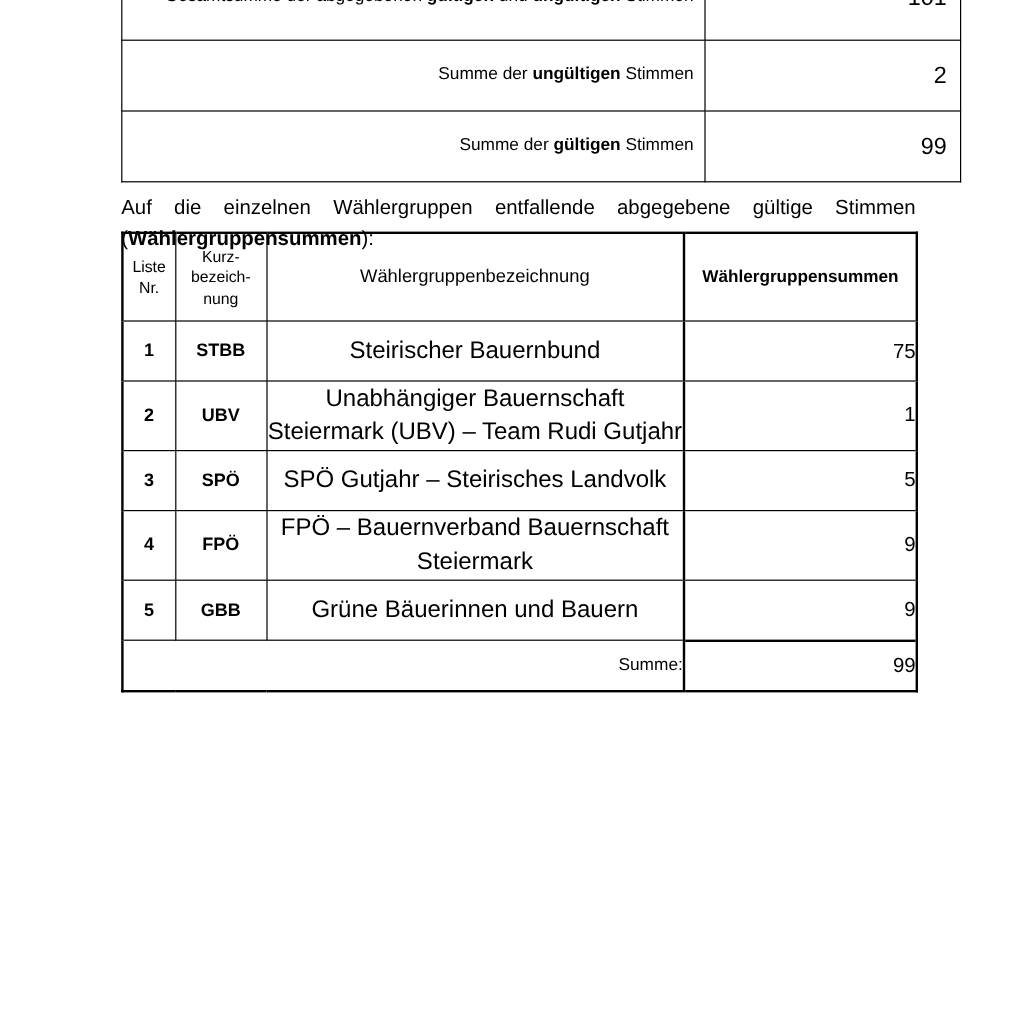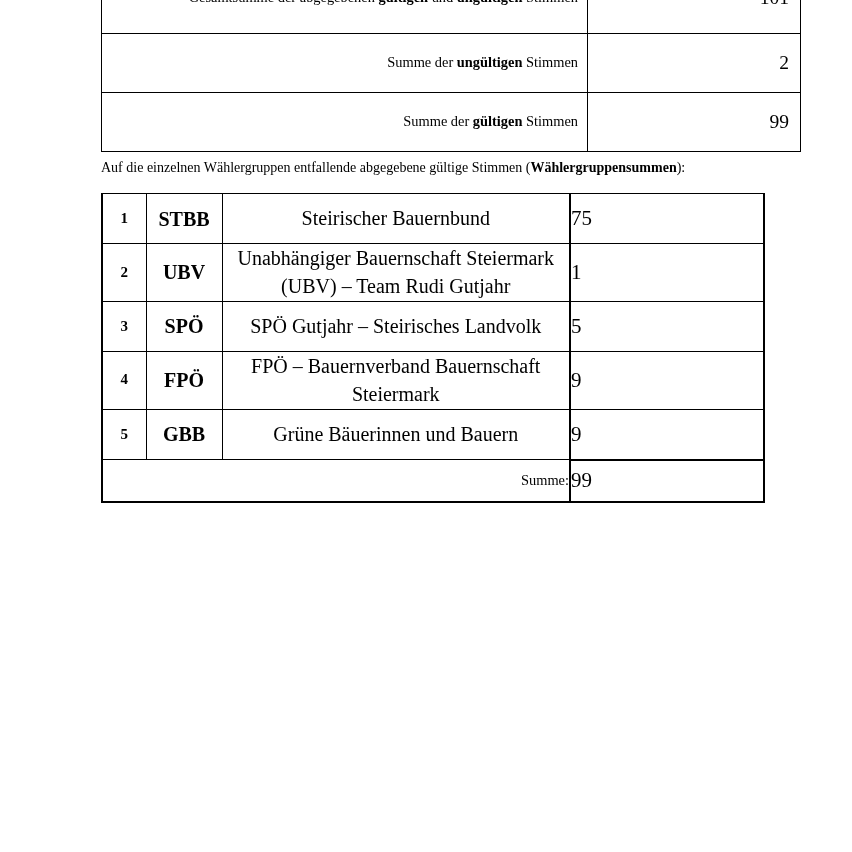--- a/index.html
+++ b/index.html
@@ -15,21 +15,20 @@
     overflow: hidden;
     position: relative;
   }
 
   .page {
     position: absolute;
     left: 0;
     top: 0;
     width: 852px;
     height: 852px;
-    font-family: Liberation Serif, serif;
   }
 
   
   .summary-table {
     position: absolute;
     left: 101px;
     top: -38px;
     width: 662px;
     border-collapse: collapse;
     table-layout: fixed;
@@ -57,21 +56,21 @@
   .summary-table tr.row-valid    td { height: 44px; text-align: right; }
 
   .b { font-weight: bold; }
 
   
   .intro-par {
     position: absolute;
     left: 101px;
     top: 143px;
     width: 662px;
-    font-size: 14px;
+    font-size: 17px;
     line-height: 1.52;
     text-align: justify;
     text-justify: inter-word;
   }
 
   
   .groups-table {
     position: absolute;
     left: 101px;
     top: 193px;
@@ -107,34 +106,35 @@
     line-height: 1.3;
   }
   .cell-nr.val { font-size: 15px; font-weight: bold; }
 
   .cell-kurz {
     text-align: center;
     vertical-align: middle;
     font-size: 13.2px;
     line-height: 1.3;
   }
-  .cell-kurz.val { font-size: 20px; font-weight: bold; }
+  .cell-kurz.val { font-size: 15px; font-weight: bold; }
 
   .cell-bez {
     text-align: center;
     vertical-align: middle;
     font-size: 20px;
     line-height: 1.42;
     padding: 4px 8px;
   }
   .cell-bez.head { font-size: 15.3px; }
 
   .cell-summe {
-    vertical-align: middle;
-    font-size: 21px;
+    text-align: right;
+    vertical-align: middle;
+    font-size: 17px;
     padding: 4px 11px 4px 6px;
     border-left: 2.3px solid #000 !important;
     border-right: 2.3px solid #000 !important;
   }
   .cell-summe.head {
     font-size: 14.3px;
     font-weight: bold;
     text-align: center;
     padding: 4px 6px;
     border-top: 2.3px solid #000 !important;
@@ -192,20 +192,33 @@
 
   <table class="groups-table">
     <colgroup>
       <col class="col-nr">
       <col class="col-kurz">
       <col class="col-bez">
       <col class="col-summe">
     </colgroup>
     <tbody>
 
+      <tr class="head-row">
+        <td class="cell-nr gt-frame-top gt-frame-left">
+          <span>Liste</span><br>
+          <span>Nr.</span>
+        </td>
+        <td class="cell-kurz gt-frame-top">
+          <span>Kurz-</span><br>
+          <span>bezeich-</span><br>
+          <span>nung</span>
+        </td>
+        <td class="cell-bez head gt-frame-top">Wählergruppenbezeichnung</td>
+        <td class="cell-summe head gt-frame-top gt-frame-right">Wählergruppensummen</td>
+      </tr>
 
       <tr class="data-row">
         <td class="cell-nr val gt-frame-left">1</td>
         <td class="cell-kurz val">STBB</td>
         <td class="cell-bez">Steirischer Bauernbund</td>
         <td class="cell-summe gt-frame-right">75</td>
       </tr>
 
       <tr class="data-row tall">
         <td class="cell-nr val gt-frame-left">2</td>

